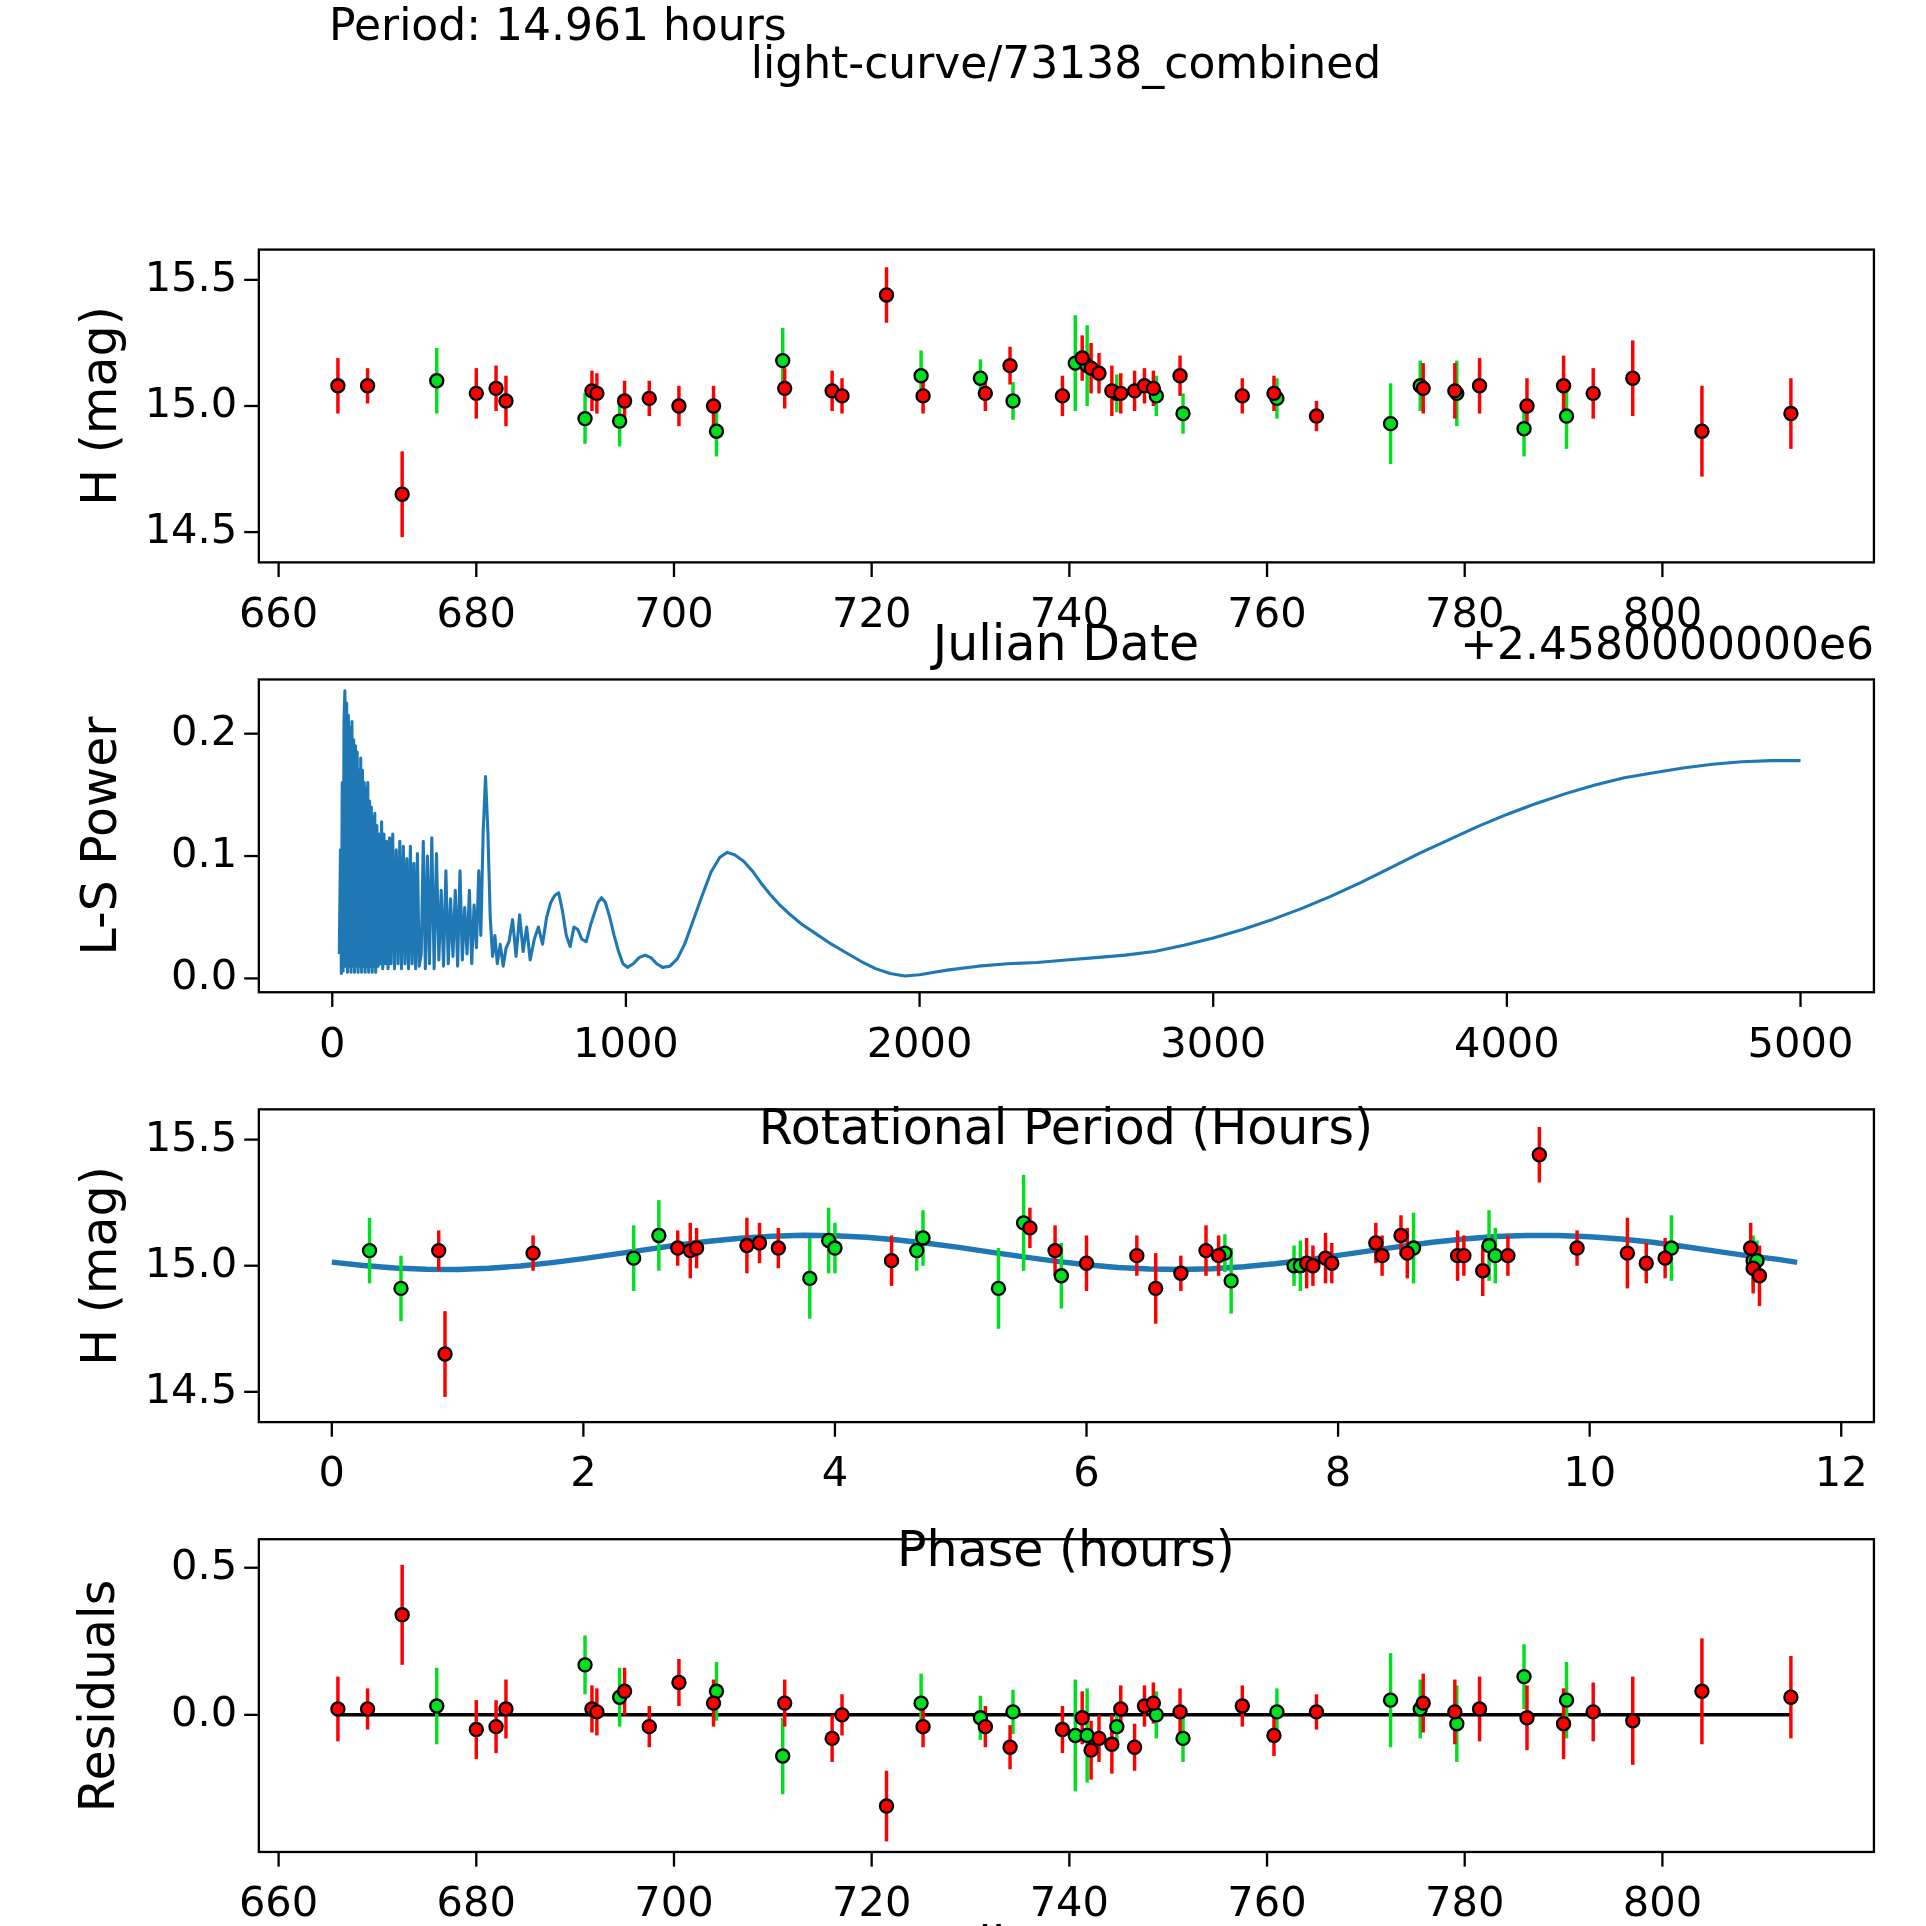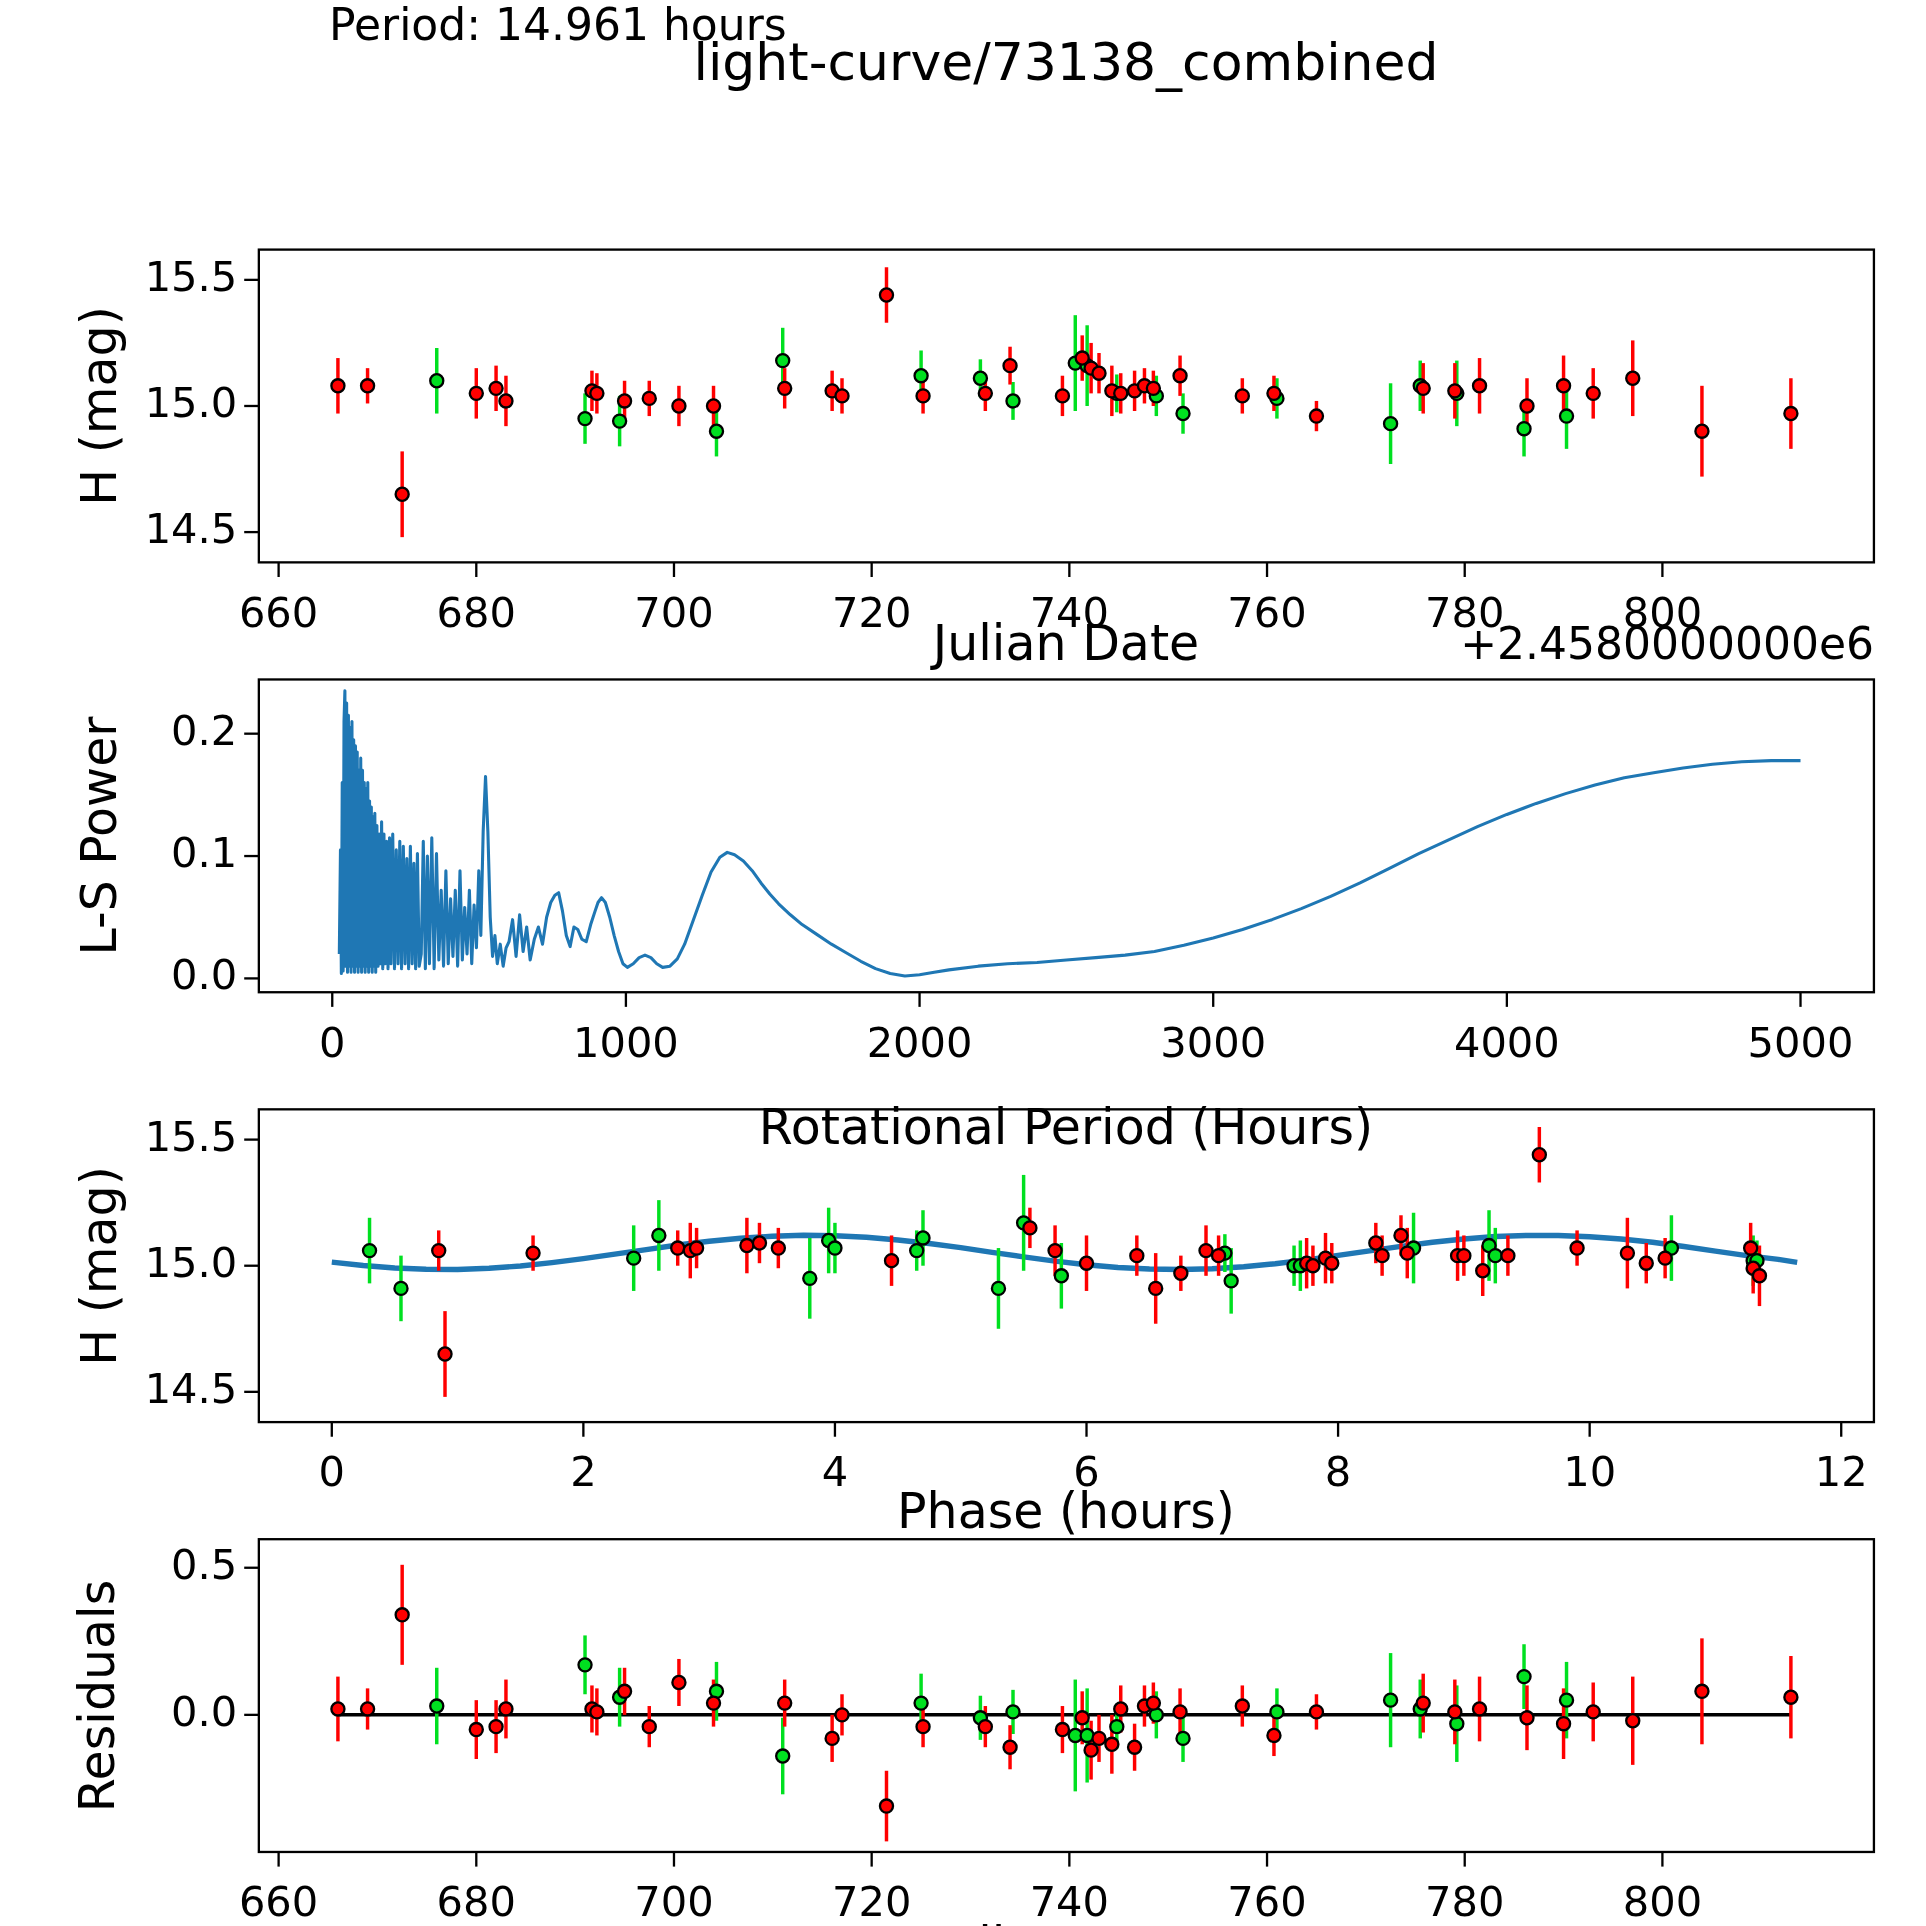--- a/index.html
+++ b/index.html
@@ -5,21 +5,21 @@
   html,body{margin:0;padding:0;background:#ffffff;}
   .fig{position:relative;width:2080px;height:2080px;background:#ffffff;
        font-family:"DejaVu Sans","Liberation Sans",sans-serif;color:#000;}
   .fig svg{position:absolute;left:0;top:0;}
   .lbl{position:absolute;white-space:nowrap;}
   .center{transform:translate(-50%,-50%);}
   .rightal{transform:translate(-100%,-50%);}
   .ylab{transform:translate(-50%,-50%) rotate(-90deg);}
   .xlabel{font-size:49px;}
   .offset{font-size:44px;}
-  .title{font-size:52px;}
+  .title{font-size:44px;}
   .period{font-size:44px;}
 </style>
 </head>
 <body>
 
 <div class="fig">
 
   <div class="lbl period" style="left:329px;top:24px;transform:translate(0,-50%);">Period: 14.961 hours</div>
 
   <div class="lbl title center" style="left:1066px;top:62px;">light-curve/73138_combined</div>
@@ -482,21 +482,21 @@
       </g>
     </svg>
 
   <div class="lbl xlabel center" style="left:1066px;top:643px;">Julian Date</div>
   <div class="lbl offset rightal" style="left:1874px;top:643px;">+2.4580000000e6</div>
   <div class="lbl xlabel ylab" style="left:99px;top:406px;">H (mag)</div>
 
   <div class="lbl xlabel center" style="left:1066px;top:1127px;">Rotational Period (Hours)</div>
   <div class="lbl xlabel ylab" style="left:99px;top:836px;">L-S Power</div>
 
-  <div class="lbl xlabel center" style="left:1066px;top:1511px;text-align:center;">Phase (hours)</div>
+  <div class="lbl xlabel center" style="left:1066px;top:1549px;text-align:center;">Phase (hours)</div>
   <div class="lbl xlabel ylab" style="left:99px;top:1266px;">H (mag)</div>
 
   <div class="lbl xlabel center" style="left:1066px;top:1945px;">Julian Date</div>
   <div class="lbl offset rightal" style="left:1874px;top:1945px;">+2.4580000000e6</div>
   <div class="lbl xlabel ylab" style="left:97px;top:1696px;">Residuals</div>
 
 </div>
 
 
 </body></html>

